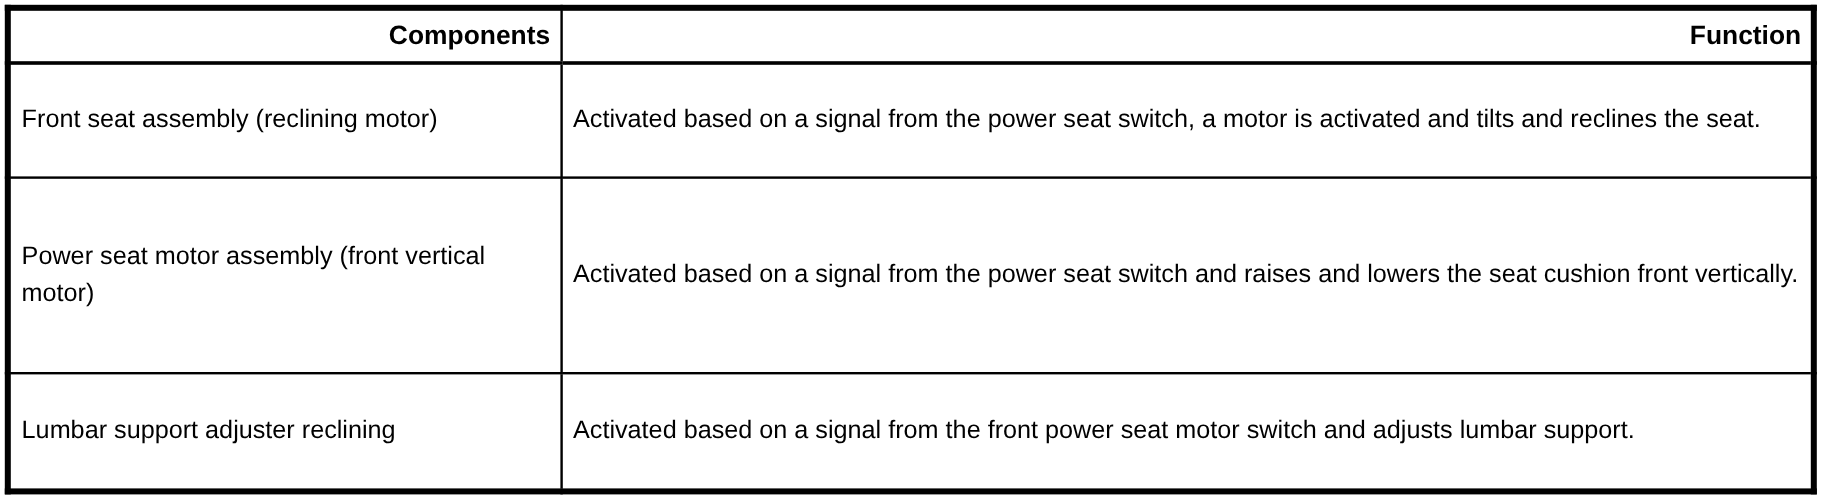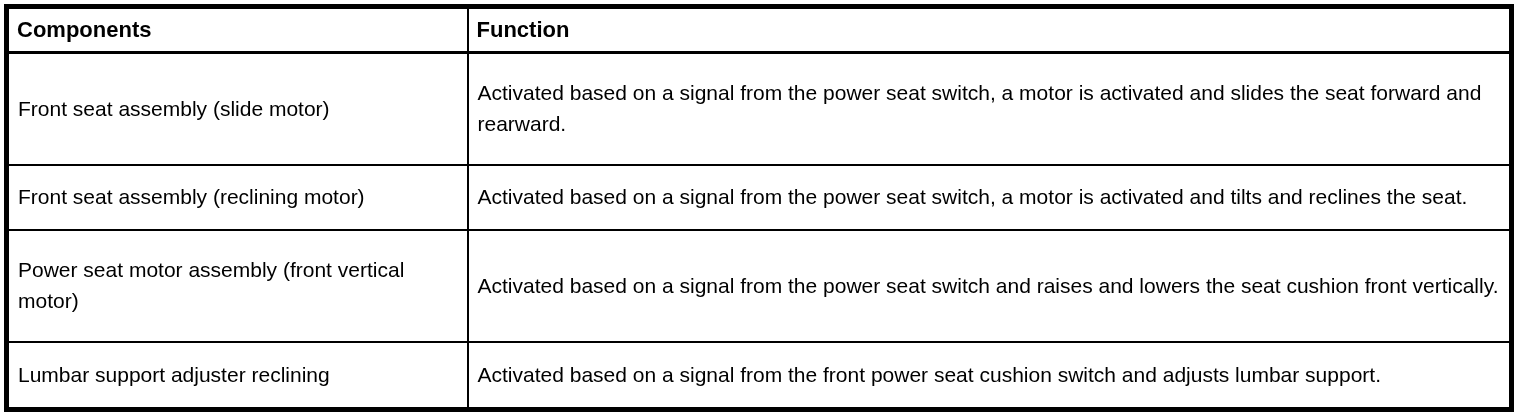--- a/index.html
+++ b/index.html
@@ -37,21 +37,21 @@
     border: 2px solid #000000;
     background: #ffffff;
     vertical-align: middle;
     overflow: hidden;
   }
   table.doc-table thead th {
     border-bottom: 3px solid #000000;
     height: 38px;
     font-size: 22px;
     font-weight: bold;
-    text-align: left;
+    text-align: right;
     padding: 2px 8px;
   }
   table.doc-table tbody td {
     font-size: 21px;
     font-weight: normal;
     line-height: 31px;
     text-align: left;
     padding: 4px 10px 6px 9px;
   }
   col.col-components { width: 461px; }
@@ -66,35 +66,31 @@
       <col class="col-components">
       <col class="col-function">
     </colgroup>
     <thead>
       <tr>
         <th>Components</th>
         <th>Function</th>
       </tr>
     </thead>
     <tbody id="table-body">
-  <tr>
-    <td>Front seat assembly (slide motor)</td>
-    <td>Activated based on a signal from the power seat switch, a motor is activated and slides the seat forward and rearward.</td>
-  </tr>
 
   <tr>
     <td>Front seat assembly (reclining motor)</td>
     <td>Activated based on a signal from the power seat switch, a motor is activated and tilts and reclines the seat.</td>
   </tr>
 
   <tr>
     <td>Power seat motor assembly (front vertical motor)</td>
     <td>Activated based on a signal from the power seat switch and raises and lowers the seat cushion front vertically.</td>
   </tr>
 
 
   <tr>
     <td>Lumbar support adjuster reclining</td>
-    <td>Activated based on a signal from the front power seat cushion switch and adjusts lumbar support.</td>
+    <td>Activated based on a signal from the front power seat motor switch and adjusts lumbar support.</td>
   </tr>
 </tbody>
   </table>
 </div>
 
 </body></html>

